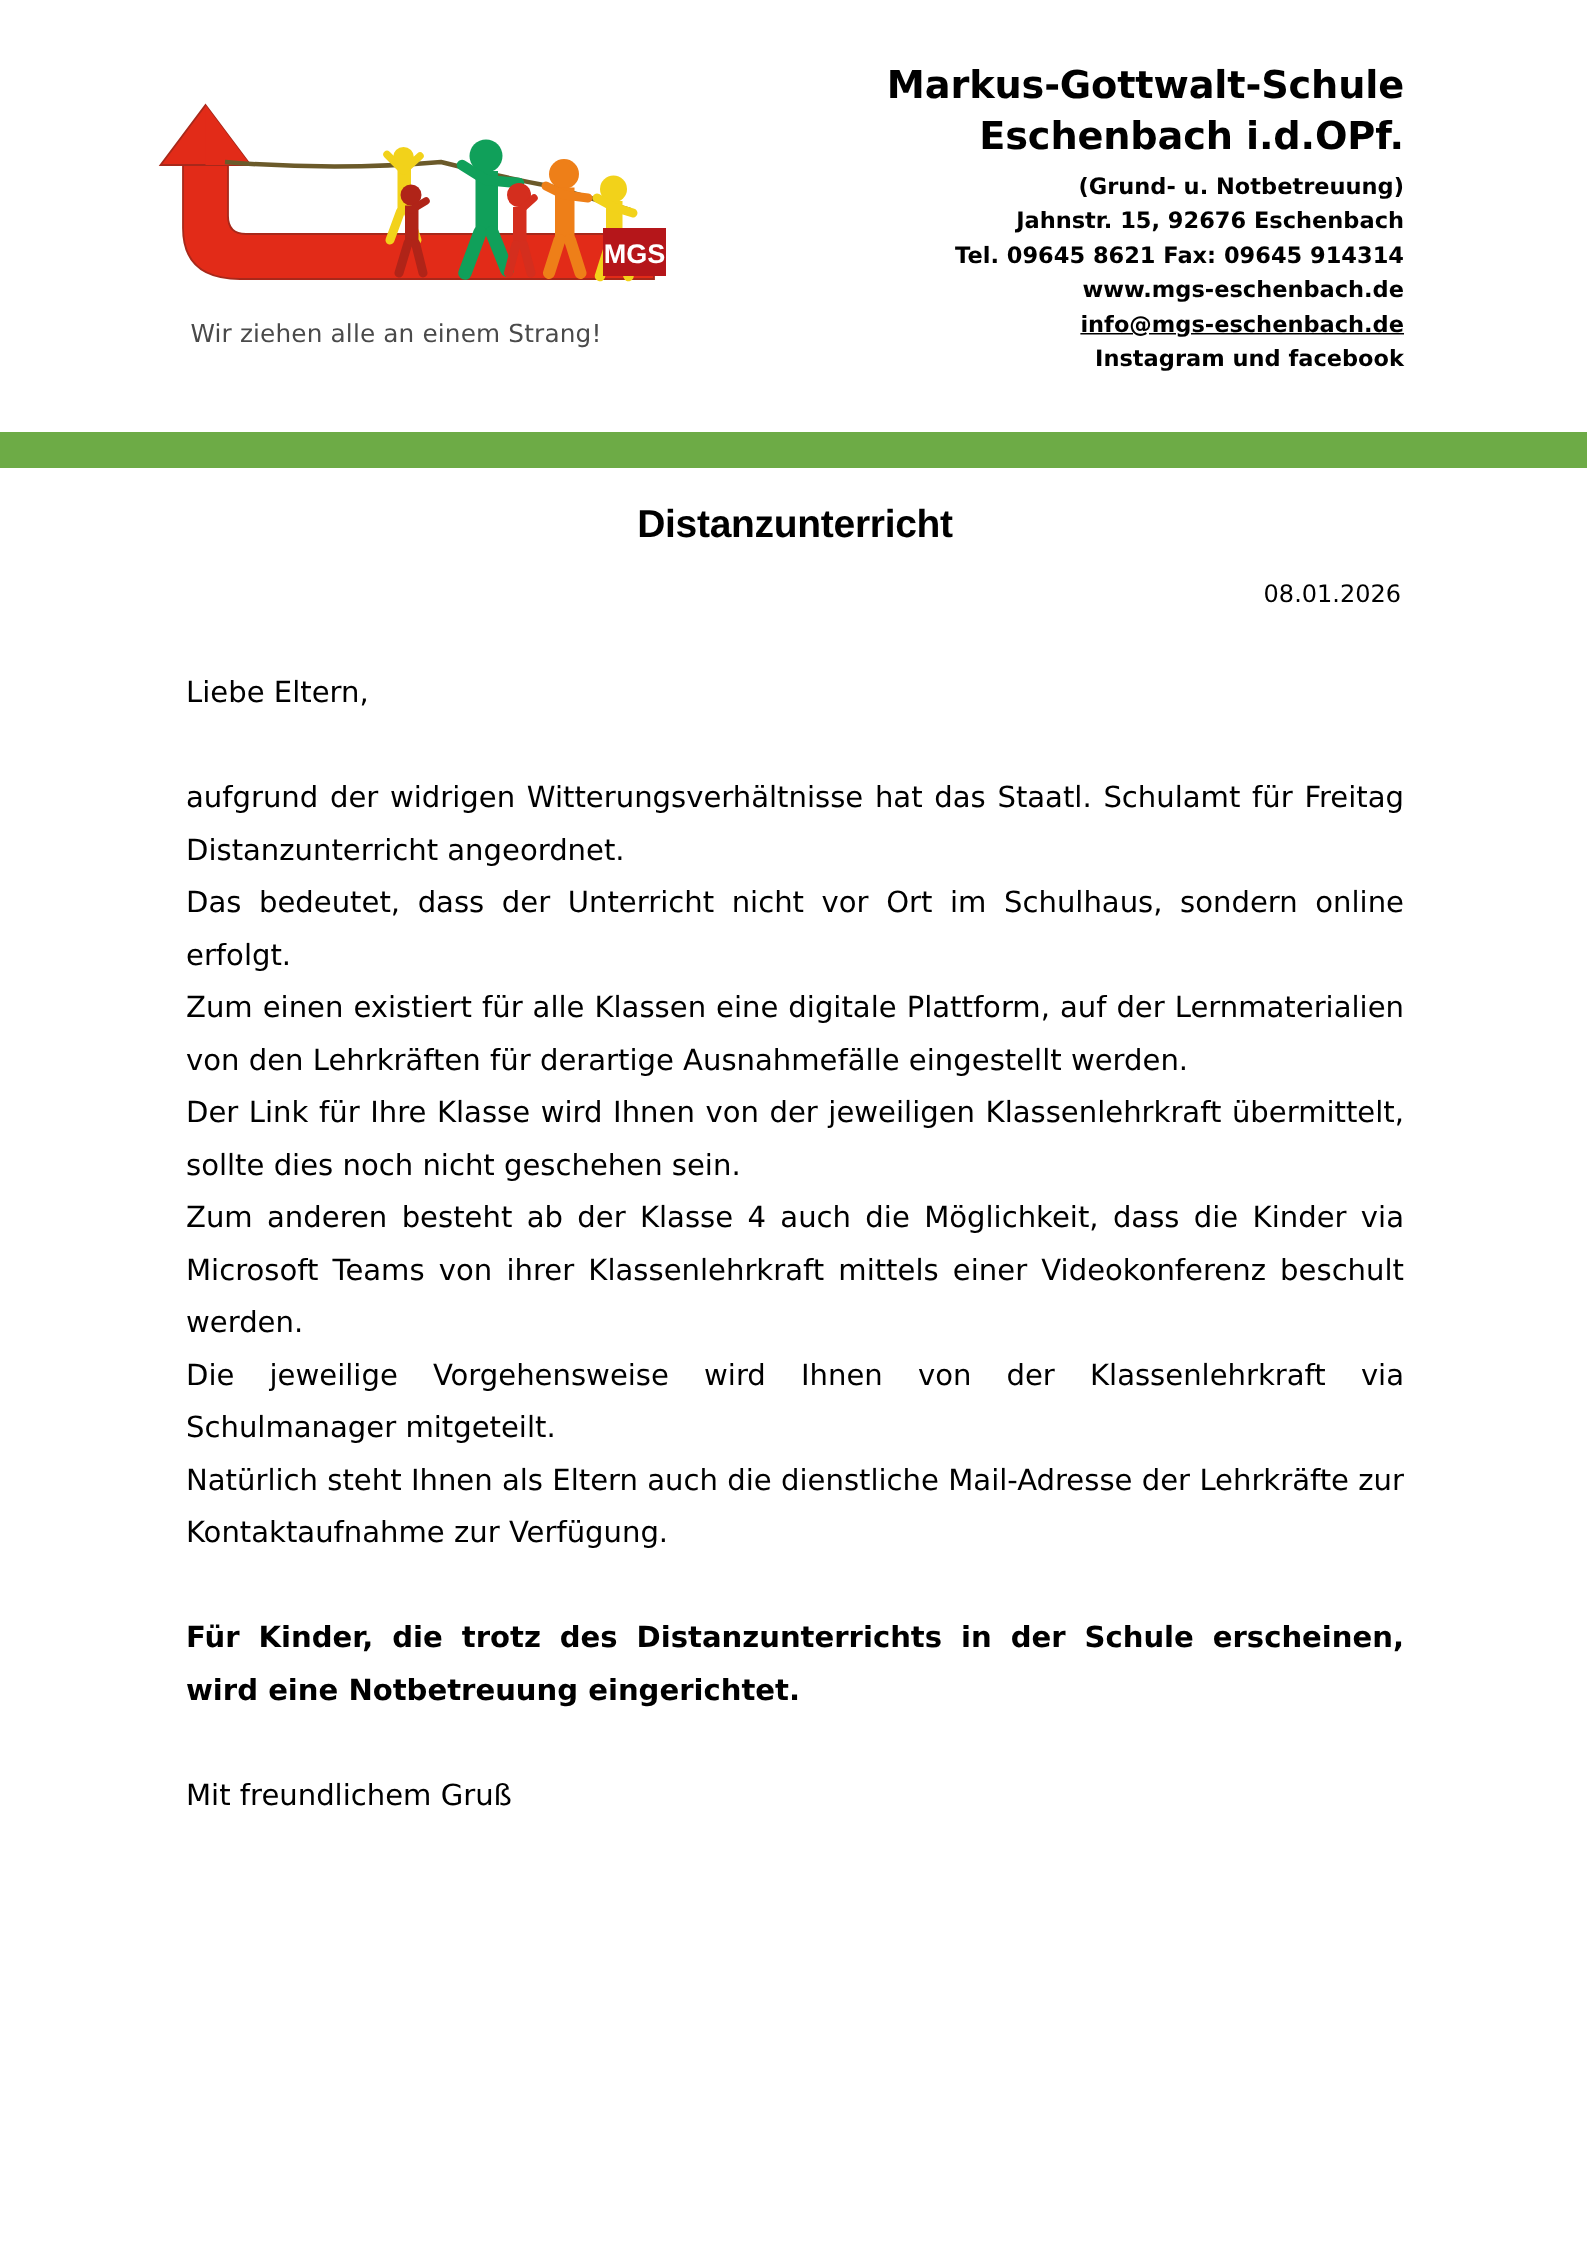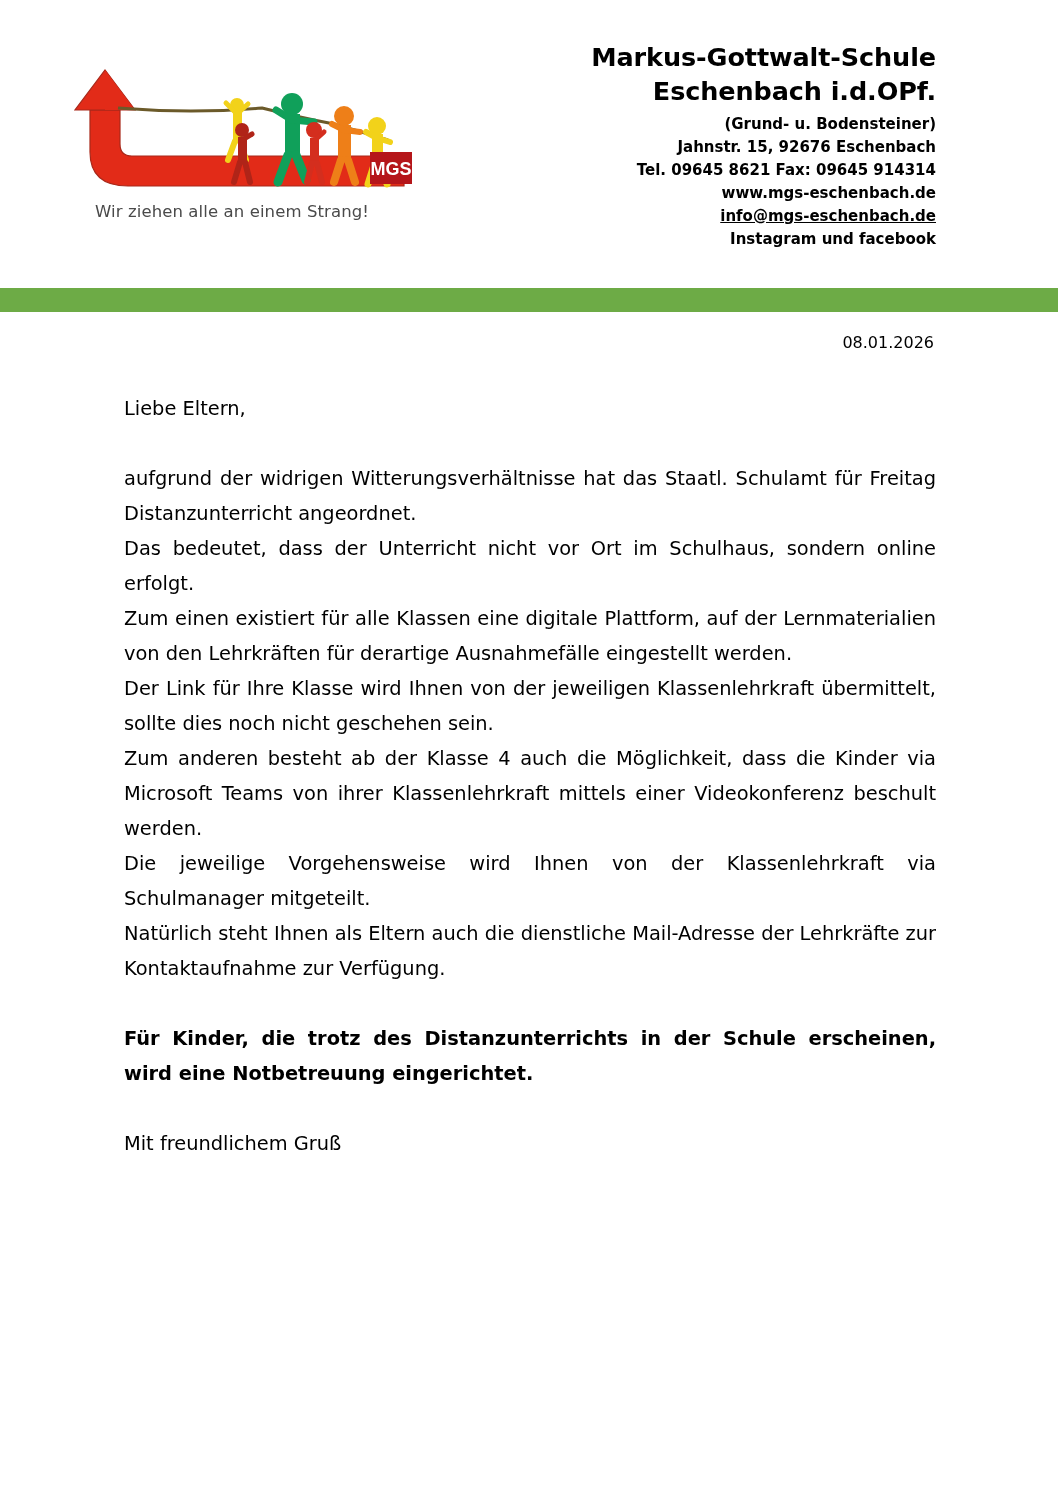--- a/index.html
+++ b/index.html
@@ -16,26 +16,26 @@
 
   
   .header {
     display: flex;
     align-items: flex-start;
     padding: 40px 0 0 0;
     height: 288px;
   }
   .logo-block {
     width: 520px;
-    padding-left: 52px;
+    padding-left: 84px;
     padding-top: 8px;
   }
   .logo-art { position: relative; width: 360px; height: 152px; }
   .logo-slogan {
-    margin-top: 2px;
+    margin-top: 13px;
     width: 360px;
     text-align: center;
     font-size: 16.5px;
     color: #4a4a4a;
     font-family: "DejaVu Sans", sans-serif;
     letter-spacing: .1px;
   }
 
   .school-block {
     flex: 1;
@@ -163,33 +163,34 @@
         <rect x="318" y="104" width="42" height="32" fill="#B5161A"></rect>
         <text x="339" y="127" font-family="Liberation Sans, sans-serif" font-size="18" font-weight="bold" fill="#ffffff" text-anchor="middle">MGS</text>
       </svg>
     </div>
     <div class="logo-slogan">Wir ziehen alle an einem Strang!</div>
   </div>
 
   <div class="school-block">
     <div class="school-name">Markus-Gottwalt-Schule</div>
     <div class="school-name">Eschenbach i.d.OPf.</div>
-    <div class="school-sub first">(Grund- u. Bodensteiner)</div>
+    <div class="school-sub first">(Grund- u. Notbetreuung)</div>
     <div class="school-sub">Jahnstr. 15, 92676 Eschenbach</div>
     <div class="school-sub">Tel. 09645 8621  Fax: 09645 914314</div>
     <div class="school-sub">www.mgs-eschenbach.de</div>
     <div class="school-sub school-link">info@mgs-eschenbach.de</div>
     <div class="school-sub">Instagram und facebook</div>
   </div>
 </div>
 
 <div class="green-bar"></div>
 
 <div class="sheet">
 
+  <div class="doc-title">Distanzunterricht</div>
   <div class="doc-date">08.01.2026</div>
 
   <div class="letter">
     <p class="nojust">Liebe Eltern,</p>
     <div class="spacer-1"></div>
 
     <p>aufgrund der widrigen Witterungsverhältnisse hat das Staatl. Schulamt für Freitag Distanzunterricht angeordnet.</p>
     <p>Das bedeutet, dass der Unterricht nicht vor Ort im Schulhaus, sondern online erfolgt.</p>
     <p>Zum einen existiert für alle Klassen eine digitale Plattform, auf der Lernmaterialien von den Lehrkräften für derartige Ausnahmefälle eingestellt werden.</p>
     <p>Der Link für Ihre Klasse wird Ihnen von der jeweiligen Klassenlehrkraft übermittelt, sollte dies noch nicht geschehen sein.</p>

